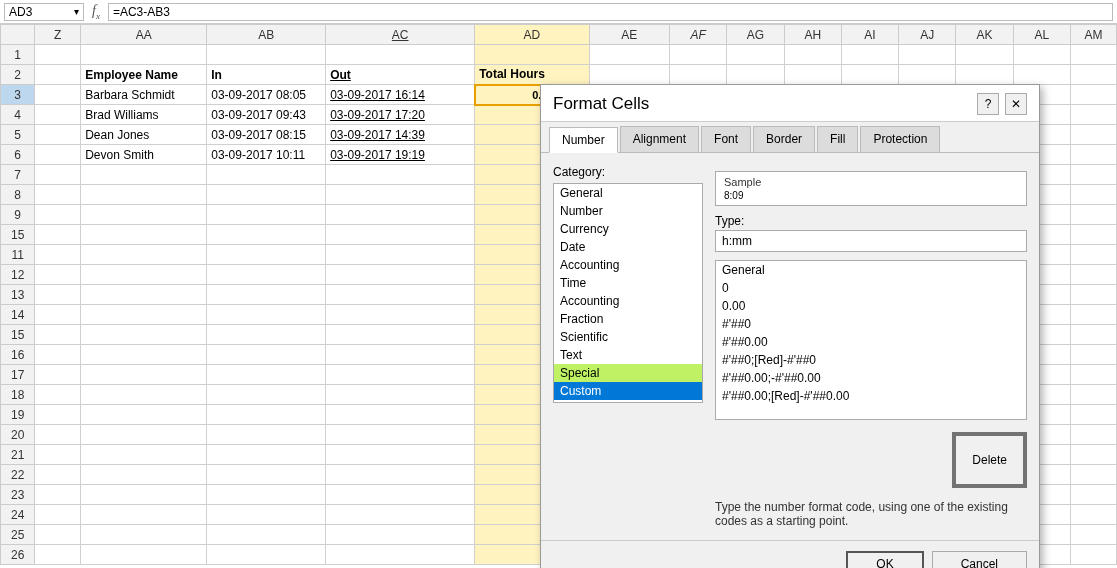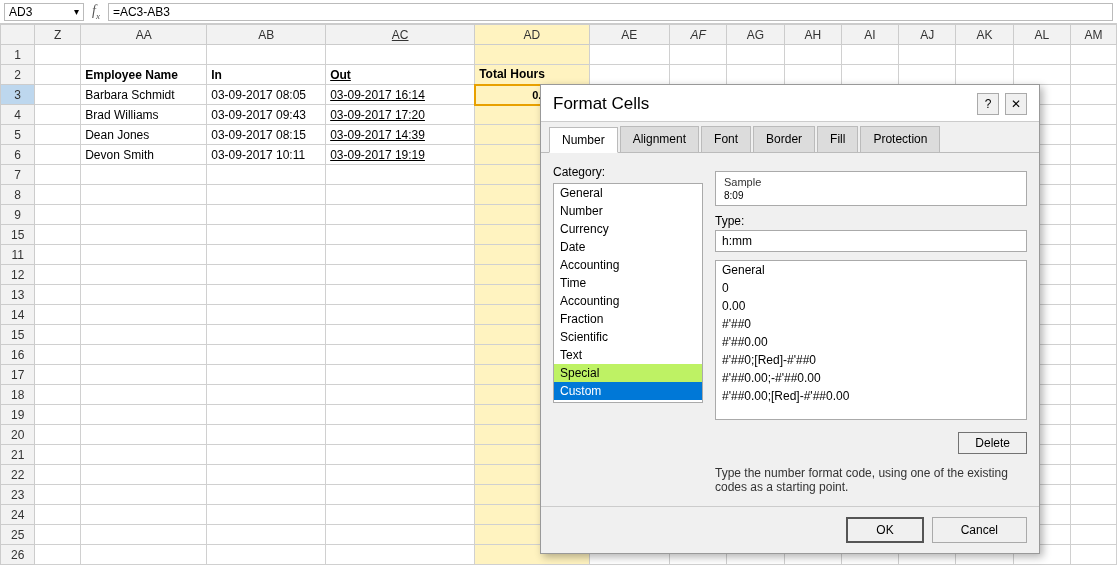--- a/index.html
+++ b/index.html
@@ -124,22 +124,22 @@
     }
     .type-list {
       border: 1px solid #aaa; background: #fff;
       height: 160px; overflow-y: auto; font-size: 12px;
     }
     .type-item { padding: 2px 6px; cursor: pointer; }
 
     
     .delete-row { display: flex; justify-content: flex-end; margin-top: 4px; }
     .delete-btn {
-      padding: 3px 16px; font-size: 12px;
-      border: 1px solid #737373; background: #f0f0f0; cursor: pointer;
+      padding: 17px 16px; font-size: 12px;
+      border: 4px solid #737373; background: #f0f0f0; cursor: pointer;
     }
 
     
     .description-text { font-size: 12px; color: #333; margin-top: 4px; }
 
     
     .dialog-footer {
       display: flex; justify-content: flex-end; gap: 8px;
       padding: 10px 12px; background: #f0f0f0; border-top: 1px solid #ccc;
     }

